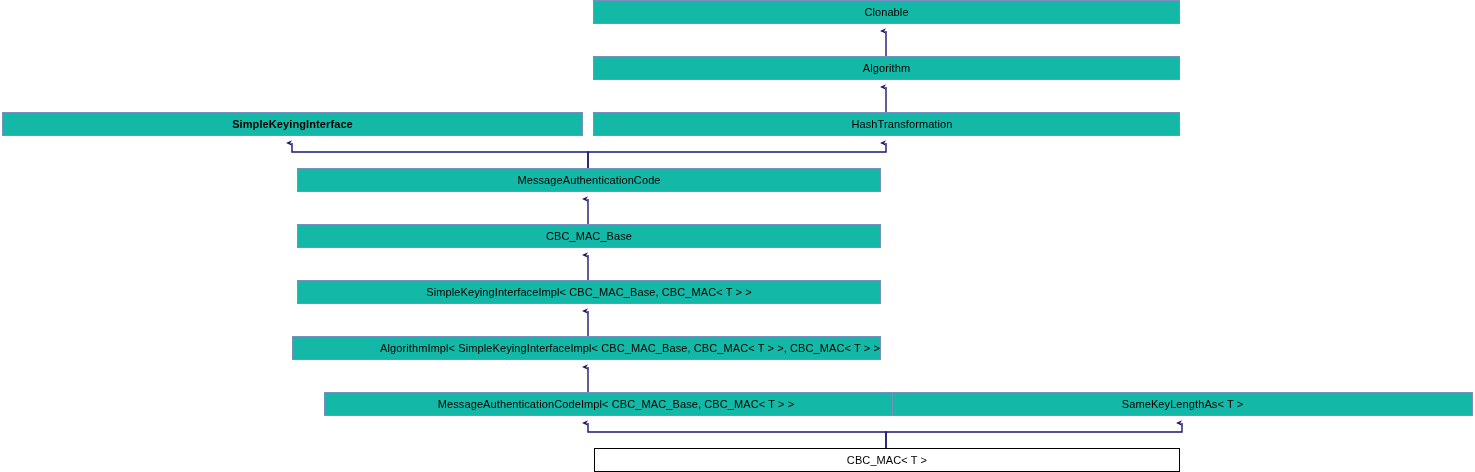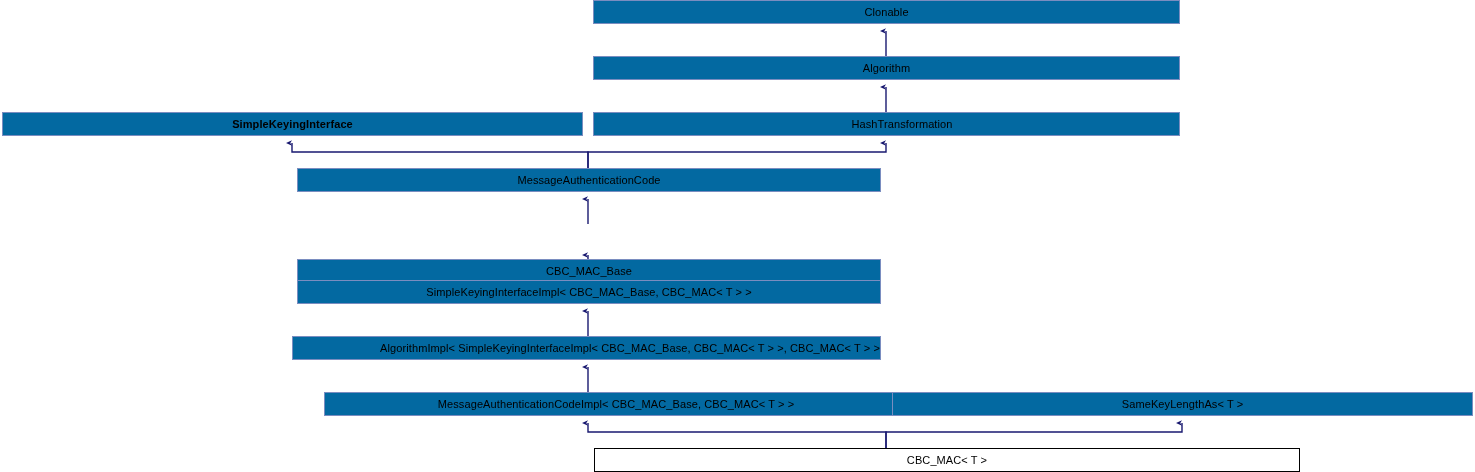--- a/index.html
+++ b/index.html
@@ -12,21 +12,21 @@
     position: relative;
     width: 1475px;
     height: 472px;
     background: #ffffff;
     font-family: "Liberation Sans", sans-serif;
     overflow: hidden;
   }
   .node {
     position: absolute;
     box-sizing: border-box;
-    background: #0369a1;
+    background: #14b8a6;
     border: 1px solid #7a8dc0;
     display: flex;
     align-items: center;
     justify-content: center;
     color: #000000;
     font-size: 11px;
     line-height: 1;
     white-space: nowrap;
     letter-spacing: 0.1px;
   }
@@ -75,32 +75,32 @@
       </div>
       <div class="node" style="left: 2px; top: 112px; width: 581px; height: 24px; font-weight: bold;">
         <span>SimpleKeyingInterface</span>
       </div>
       <div class="node" style="left: 593px; top: 112px; width: 587px; height: 24px; padding-left: 31px;">
         <span>HashTransformation</span>
       </div>
       <div class="node" style="left: 297px; top: 168px; width: 584px; height: 24px;">
         <span>MessageAuthenticationCode</span>
       </div>
-      <div class="node" style="left: 297px; top: 224px; width: 584px; height: 24px; margin-top: 35px;">
+      <div class="node" style="left: 297px; top: 224px; width: 584px; height: 24px;">
         <span>CBC_MAC_Base</span>
       </div>
       <div class="node" style="left: 297px; top: 280px; width: 584px; height: 24px;">
         <span>SimpleKeyingInterfaceImpl&lt; CBC_MAC_Base, CBC_MAC&lt; T &gt; &gt;</span>
       </div>
       <div class="node" style="left: 292px; top: 336px; width: 589px; height: 24px; justify-content: flex-end;">
         <span>AlgorithmImpl&lt; SimpleKeyingInterfaceImpl&lt; CBC_MAC_Base, CBC_MAC&lt; T &gt; &gt;, CBC_MAC&lt; T &gt; &gt;</span>
       </div>
       <div class="node" style="left: 297px; top: 392px; width: 584px; height: 24px; margin-left: 27px;">
         <span>MessageAuthenticationCodeImpl&lt; CBC_MAC_Base, CBC_MAC&lt; T &gt; &gt;</span>
       </div>
       <div class="node" style="left: 892px; top: 392px; width: 581px; height: 24px;">
         <span>SameKeyLengthAs&lt; T &gt;</span>
       </div>
-      <div class="node focus" style="left: 594px; top: 448px; width: 706px; height: 24px; justify-content: center;">
+      <div class="node focus" style="left: 594px; top: 448px; width: 586px; height: 24px; justify-content: center;">
         <span>CBC_MAC&lt; T &gt;</span>
       </div>
     </div>
 </div>
 
 </body></html>

